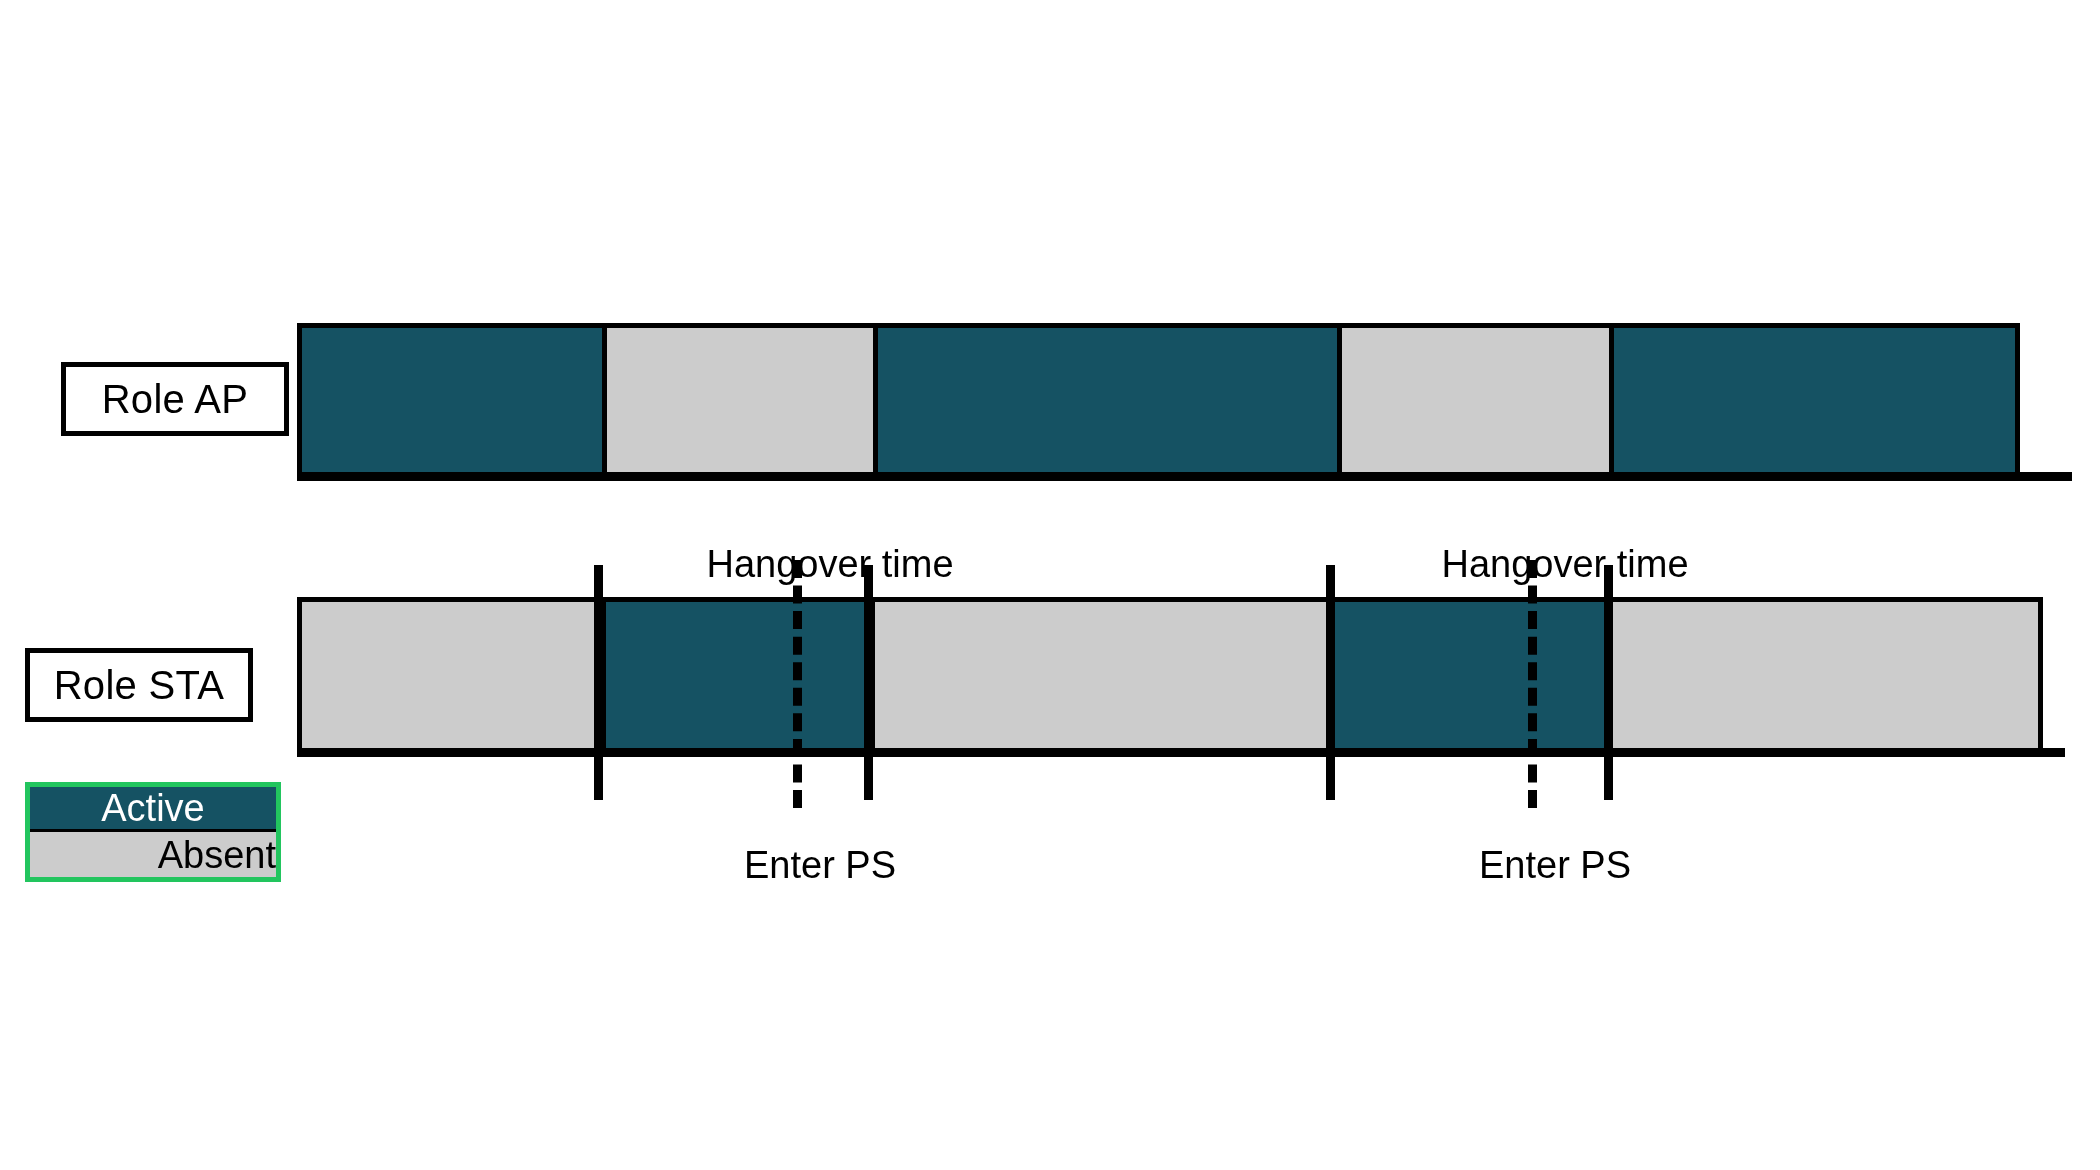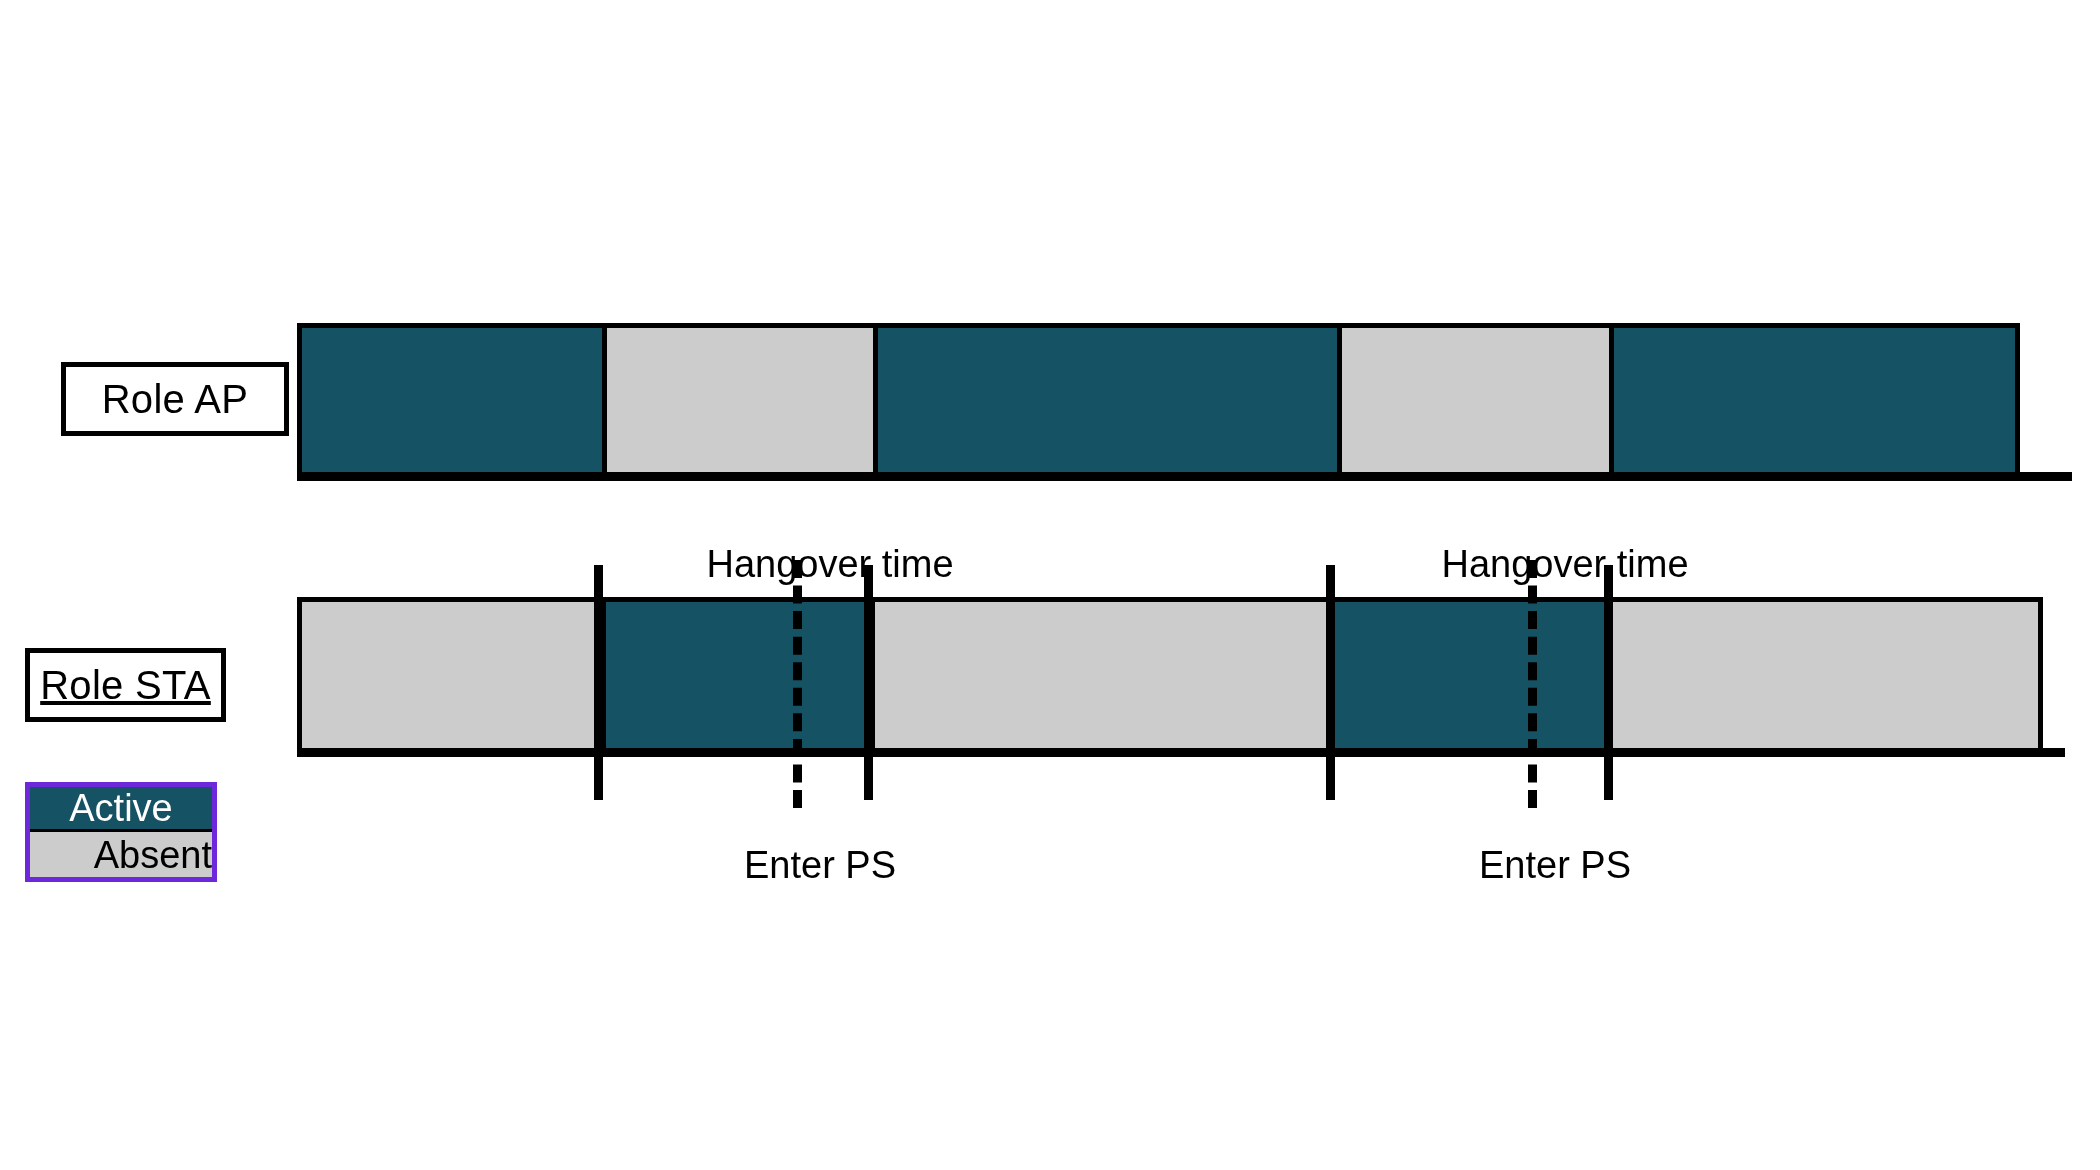--- a/index.html
+++ b/index.html
@@ -26,31 +26,31 @@
     background: #ffffff;
     display: flex;
     align-items: center;
     justify-content: center;
     color: #000000;
     font-size: 40px;
     line-height: 1;
     letter-spacing: 0.3px;
   }
   #role-ap-box { left: 25px;  top: 362px; width: 228px; height: 74px; margin-left: 36px; }
-  #role-sta-box { left: 25px; top: 648px; width: 201px; height: 74px; text-decoration: underline; }
+  #role-sta-box { left: 25px; top: 648px; width: 228px; height: 74px; }
 
   
   #legend {
     position: absolute;
     left: 25px;
     top: 782px;
-    width: 192px;
+    width: 256px;
     height: 100px;
     box-sizing: border-box;
-    border: 5px solid #6d28d9;
+    border: 5px solid #22c55e;
     background: #8b5cf6;
   }
   .legend-row {
     box-sizing: border-box;
     width: 100%;
     height: 50%;
     display: flex;
     align-items: center;
     justify-content: center;
     font-size: 38px;

